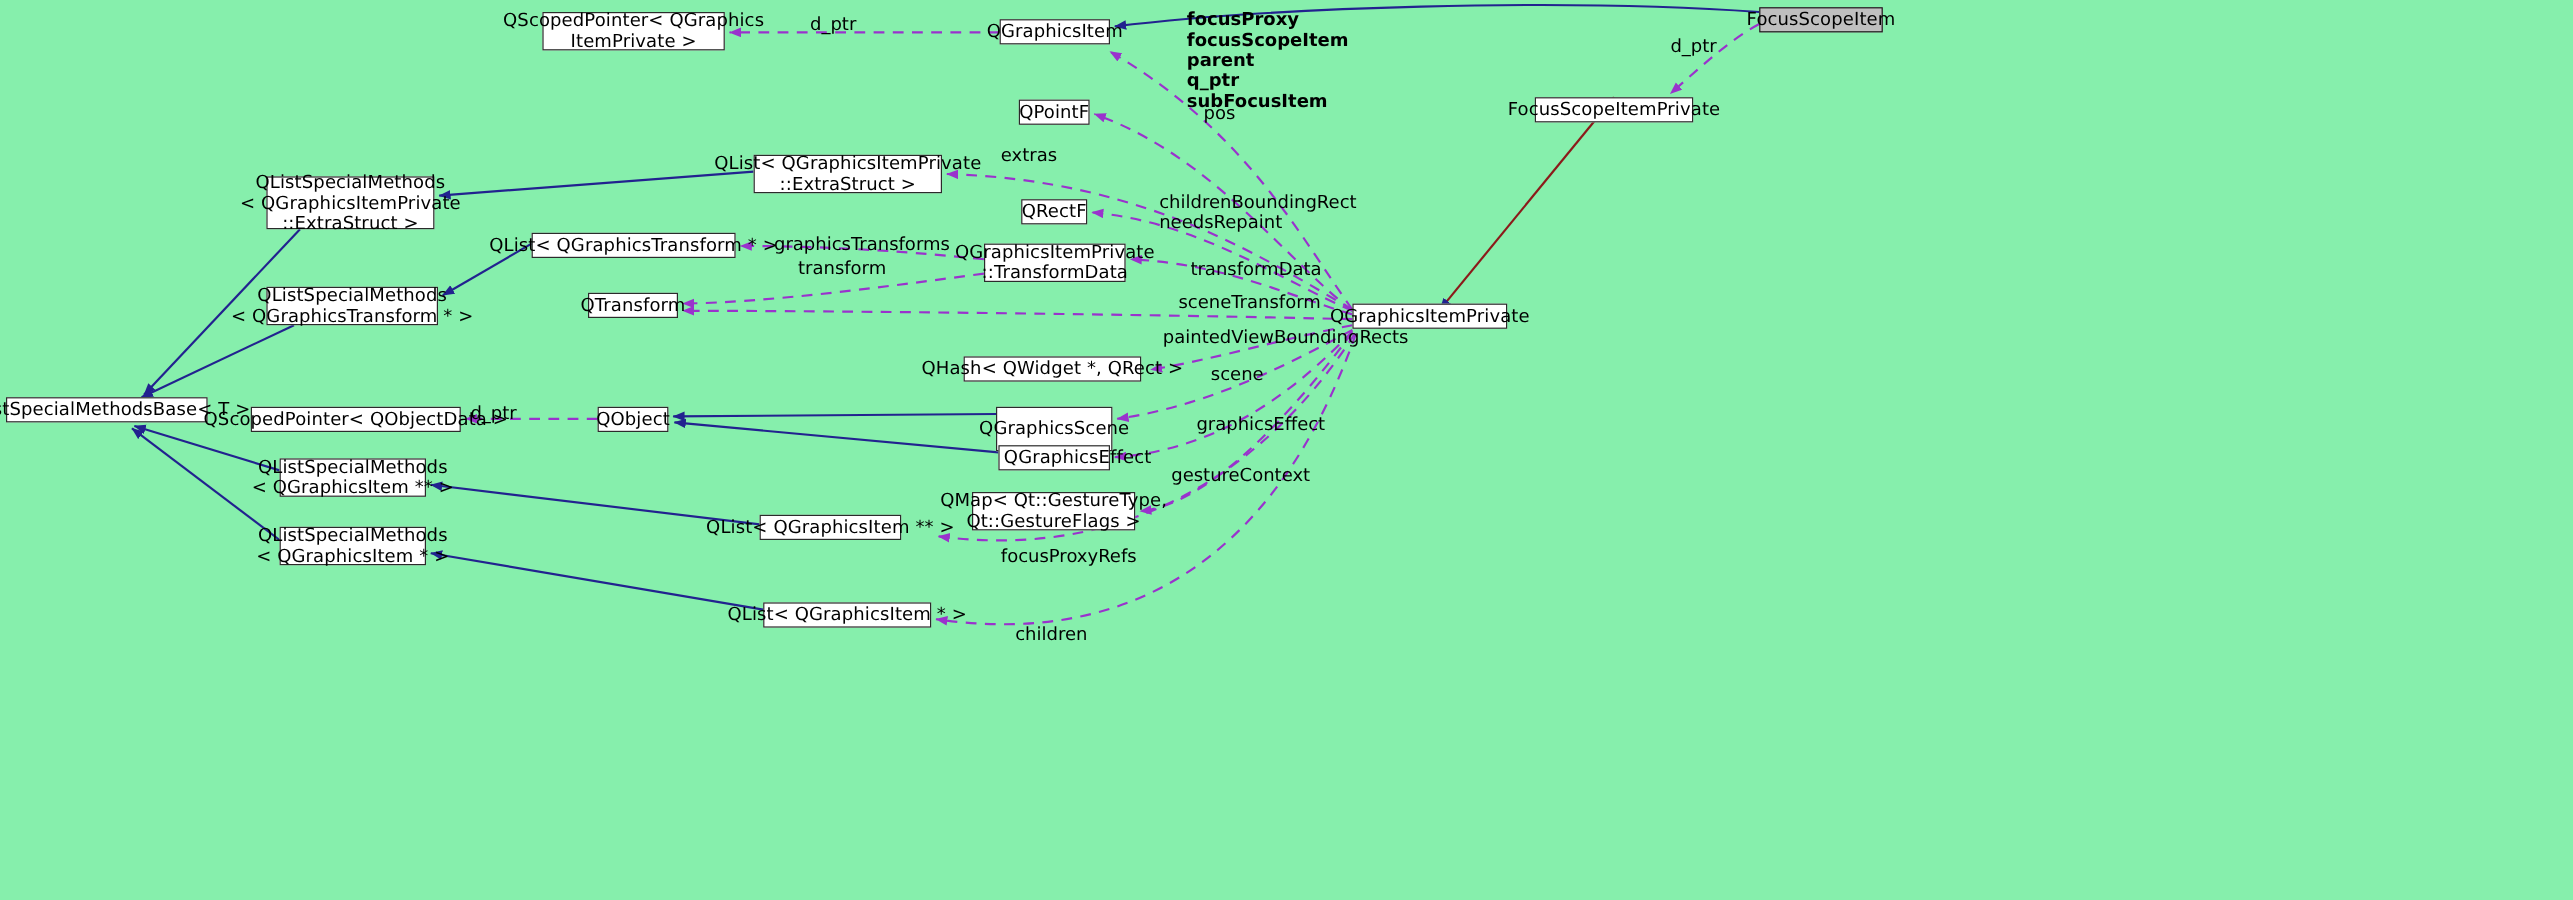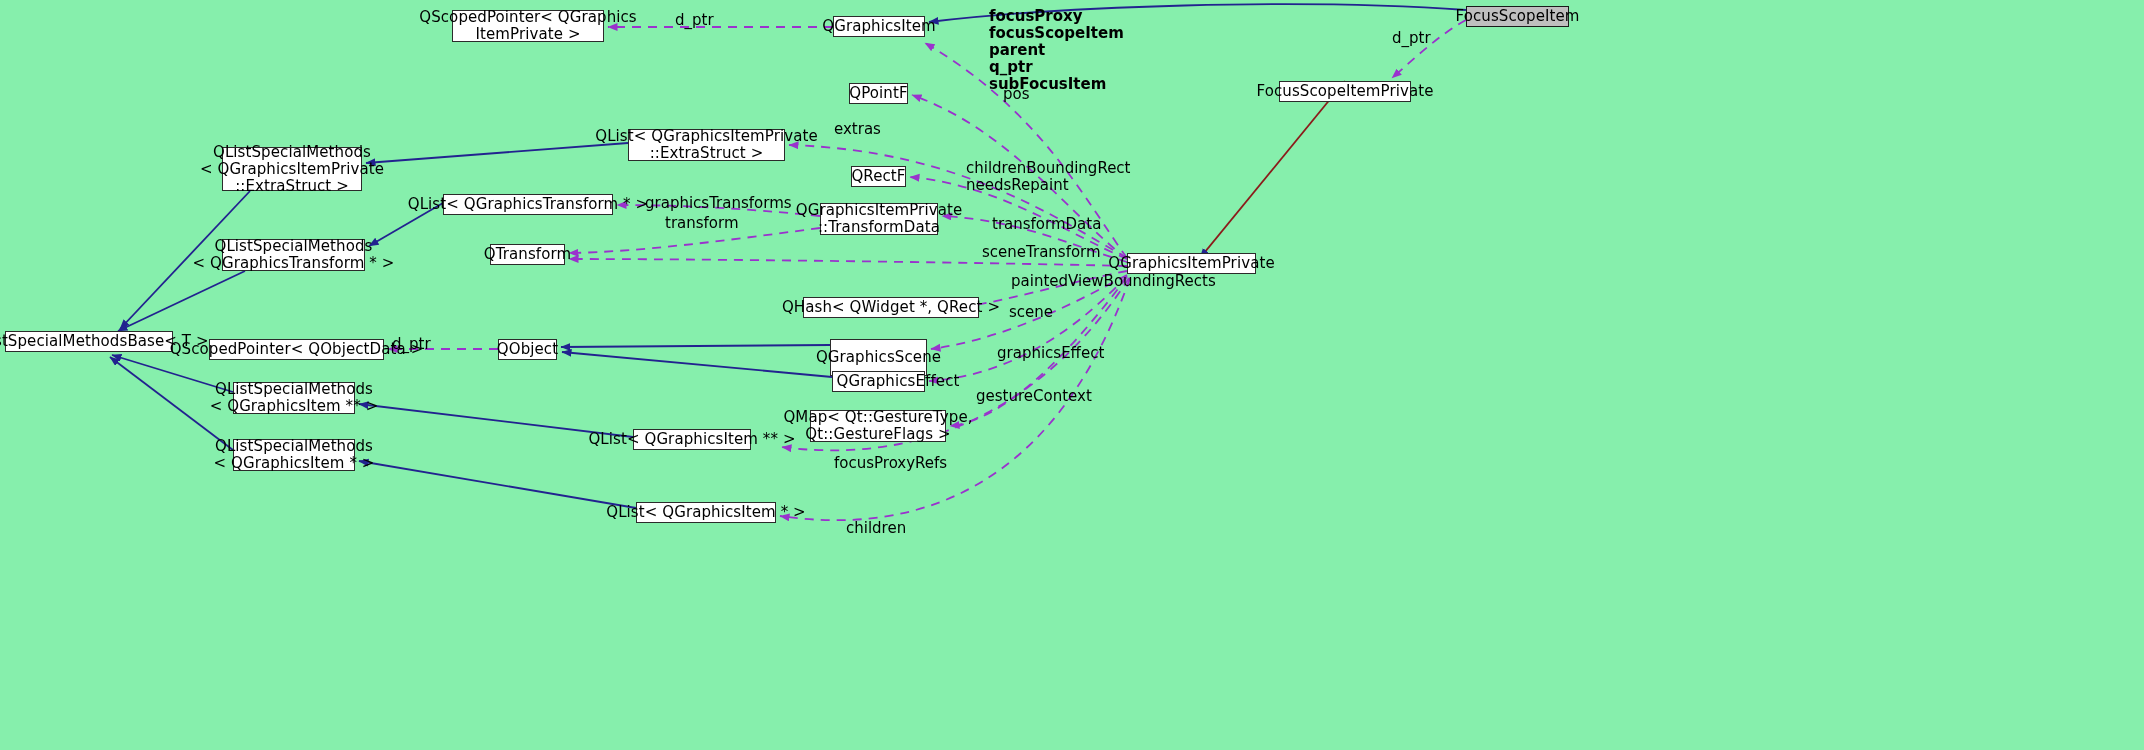--- a/index.html
+++ b/index.html
@@ -79,21 +79,21 @@
 ::ExtraStruct &gt;</div>
       <div class="node" style="left: 851px; top: 166px; width: 55px; height: 21px;">QRectF</div>
       <div class="node" style="left: 443px; top: 194px; width: 170px; height: 21px;">QList&lt; QGraphicsTransform * &gt;</div>
       <div class="node" style="left: 820px; top: 203px; width: 118px; height: 32px;">QGraphicsItemPrivate
 ::TransformData</div>
       <div class="node" style="left: 222px; top: 239px; width: 143px; height: 32px;">QListSpecialMethods
 &lt; QGraphicsTransform * &gt;</div>
       <div class="node" style="left: 490px; top: 244px; width: 75px; height: 21px;">QTransform</div>
       <div class="node" style="left: 1127px; top: 253px; width: 129px; height: 21px;">QGraphicsItemPrivate</div>
       <div class="node" style="left: 5px; top: 331px; width: 168px; height: 21px;">QListSpecialMethodsBase&lt; T &gt;</div>
-      <div class="node" style="left: 803px; top: 297px; width: 176px; height: 21px;">QHash&lt; QWidget *, QRect &gt;</div>
+      <div class="node" style="left: 803px; top: 297px; width: 148px; height: 21px;">QHash&lt; QWidget *, QRect &gt;</div>
       <div class="node" style="left: 209px; top: 339px; width: 175px; height: 21px;">QScopedPointer&lt; QObjectData &gt;</div>
       <div class="node" style="left: 498px; top: 339px; width: 59px; height: 21px;">QObject</div>
       <div class="node" style="left: 830px; top: 339px; width: 97px; height: 37px; text-align: center;">QGraphicsScene</div>
       <div class="node" style="left: 832px; top: 371px; width: 93px; height: 21px; padding-left: 39px;">QGraphicsEffect</div>
       <div class="node" style="left: 233px; top: 382px; width: 122px; height: 32px;">QListSpecialMethods
 &lt; QGraphicsItem ** &gt;</div>
       <div class="node" style="left: 810px; top: 410px; width: 136px; height: 32px;">QMap&lt; Qt::GestureType,
 Qt::GestureFlags &gt;</div>
       <div class="node" style="left: 633px; top: 429px; width: 118px; height: 21px;">QList&lt; QGraphicsItem ** &gt;</div>
       <div class="node" style="left: 233px; top: 439px; width: 122px; height: 32px;">QListSpecialMethods
@@ -109,21 +109,21 @@
 subFocusItem</div>
       <div class="elabel" style="left: 1392px; top: 30px; width: 80px;">d_ptr</div>
       <div class="elabel" style="left: 1003px; top: 86px; width: 70px;">pos</div>
       <div class="elabel" style="left: 834px; top: 121px; width: 80px;">extras</div>
       <div class="elabel" style="left: 966px; top: 160px; width: 150px;">childrenBoundingRect
 needsRepaint</div>
       <div class="elabel" style="left: 645px; top: 195px; width: 140px;">graphicsTransforms</div>
       <div class="elabel" style="left: 665px; top: 215px; width: 100px;">transform</div>
       <div class="elabel" style="left: 992px; top: 216px; width: 120px;">transformData</div>
       <div class="elabel" style="left: 982px; top: 244px; width: 135px;">sceneTransform</div>
-      <div class="elabel" style="left: 969px; top: 273px; width: 178px; margin-left: 42px;">paintedViewBoundingRects</div>
+      <div class="elabel" style="left: 969px; top: 273px; width: 178px;">paintedViewBoundingRects</div>
       <div class="elabel" style="left: 1009px; top: 304px; width: 70px;">scene</div>
       <div class="elabel" style="left: 392px; top: 336px; width: 70px;">d_ptr</div>
       <div class="elabel" style="left: 997px; top: 345px; width: 120px;">graphicsEffect</div>
       <div class="elabel" style="left: 976px; top: 388px; width: 130px;">gestureContext</div>
       <div class="elabel" style="left: 834px; top: 455px; width: 130px;">focusProxyRefs</div>
       <div class="elabel" style="left: 846px; top: 520px; width: 90px;">children</div>
     </div>
 
 </div>
 

